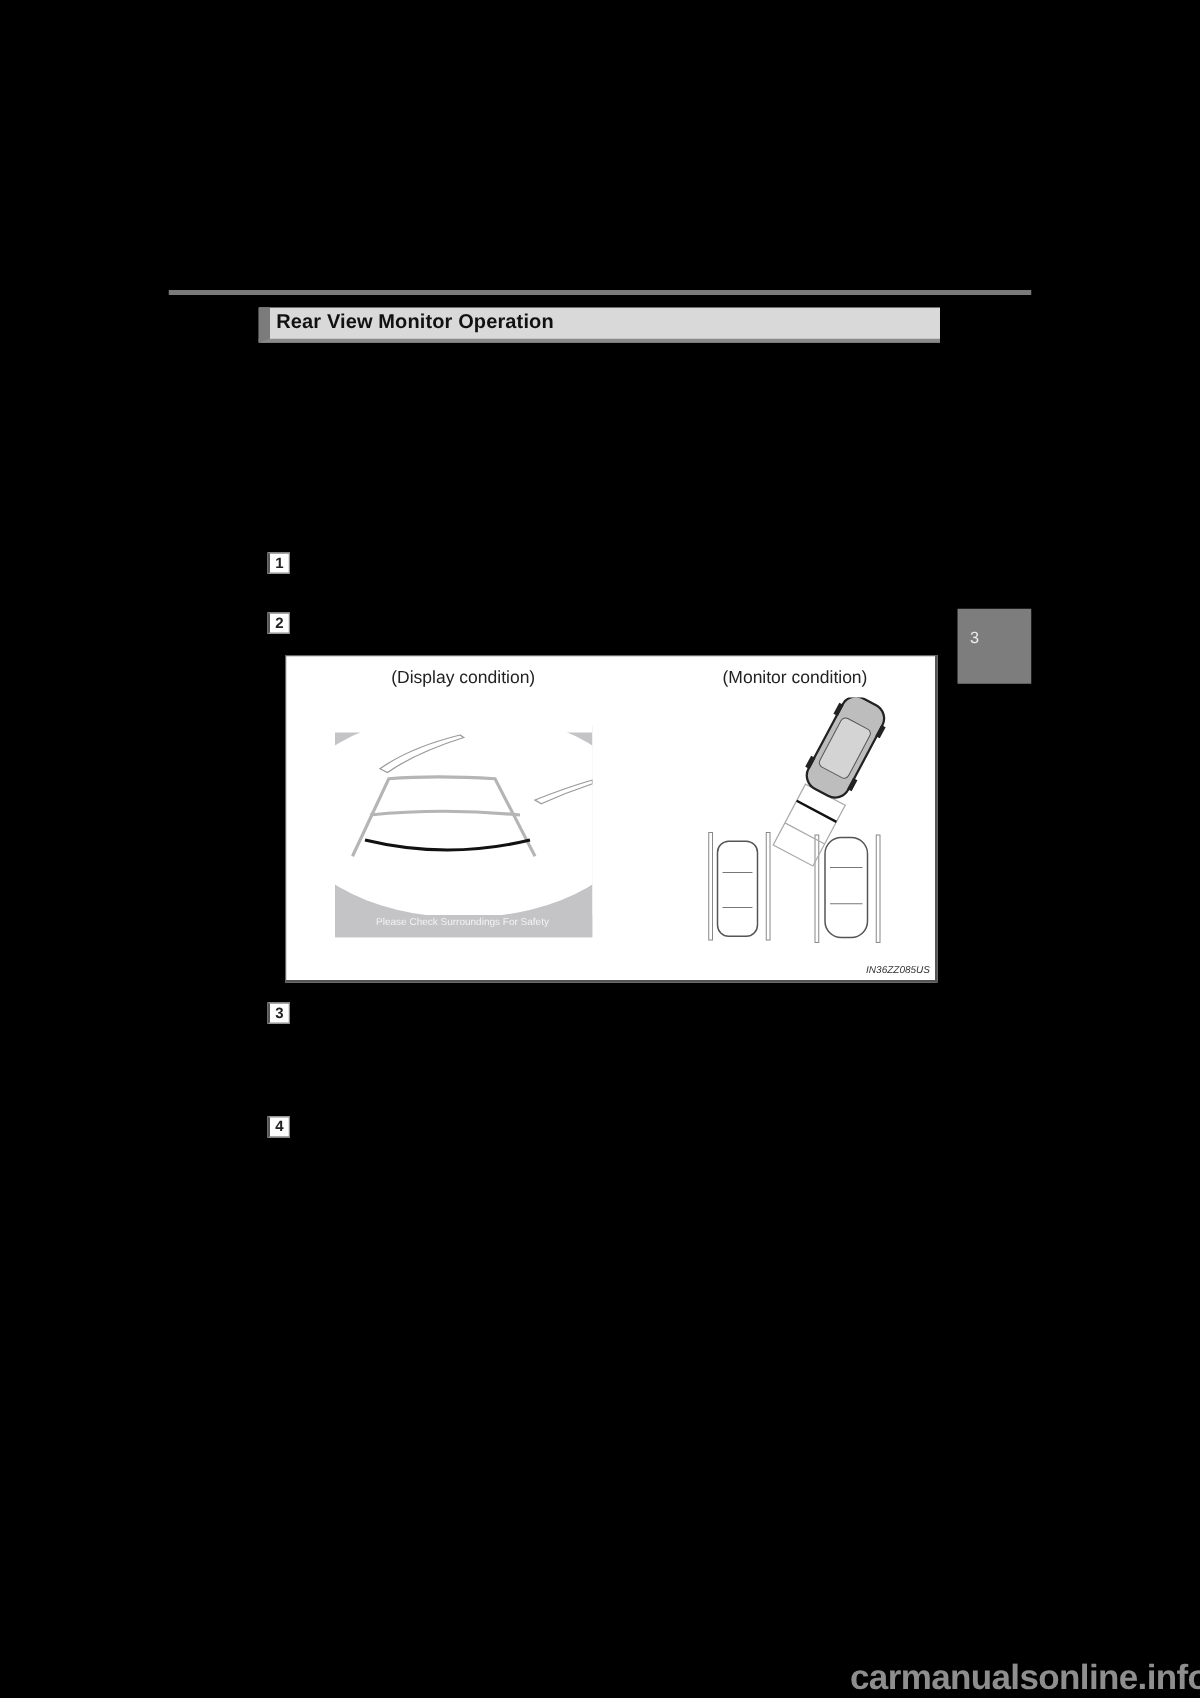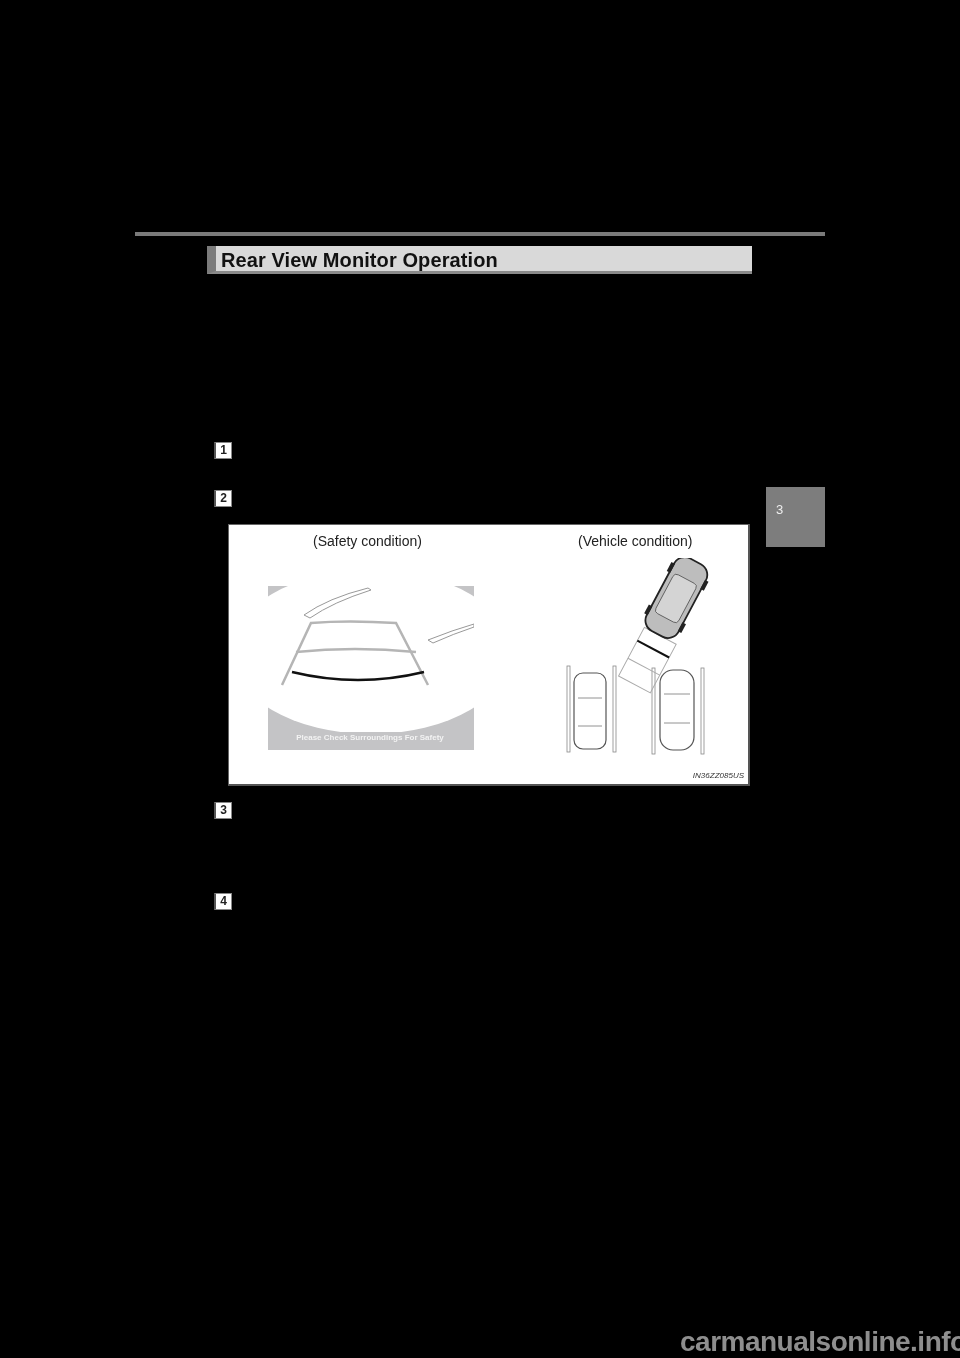--- a/index.html
+++ b/index.html
@@ -7,42 +7,42 @@
     width: 960px; height: 1358px; background: #000; position: relative; overflow: hidden;
     font-family: "Liberation Sans", sans-serif;
   }
   .rule { position: absolute; left: 135px; top: 232px; width: 690px; height: 4px; background: #7a7a7a; }
   .section-header {
     position: absolute; left: 207px; top: 246px; width: 545px; height: 28px;
     background: #d9d9d9; box-sizing: border-box;
     border-left: 9px solid #7b7b7b; border-bottom: 3px solid #8a8a8a;
   }
   .section-header span {
-    position: absolute; left: 5px; top: 3px; font-weight: bold; font-size: 20px; color: #111;
+    position: absolute; left: 5px; top: 3px; font-weight: bold; font-size: 16px; color: #111;
     letter-spacing: 0.1px;
   }
   .side-tab {
     position: absolute; left: 766px; top: 487px; width: 59px; height: 60px; background: #7d7d7d;
   }
   .side-tab span { position: absolute; left: 10px; top: 15px; color: #eee; font-size: 13px; }
   .step {
     position: absolute; left: 214px; width: 18px; height: 17px; box-sizing: border-box;
     background: #fff; border: 1px solid #888; border-left: 2px solid #555;
     font-weight: bold; font-size: 12px; color: #222; text-align: center; line-height: 15px;
   }
   .figure {
     position: absolute; left: 228px; top: 524px; width: 522px; height: 262px;
     background: #fff; border: 1px solid #666; box-sizing: border-box;
     border-right: 2px solid #555; border-bottom: 2px solid #555;
   }
   .fig-label { position: absolute; top: 8px; font-size: 14px; color: #222; }
   .fig-code { position: absolute; right: 4px; bottom: 4px; font-size: 8px; color: #333; font-style: italic; }
   .screen-caption {
     position: absolute; left: 268px; top: 733px; width: 204px; text-align: center;
-    font-size: 8px; font-weight: bold; color: #f3f3f3;
+    font-size: 8px; font-weight: normal; color: #f3f3f3;
   }
   .watermark {
     position: absolute; left: 680px; top: 1326px; font-size: 28px; color: #8e8e8e; font-weight: bold;
     letter-spacing: -0.5px;
   }
   svg { position: absolute; }
 </style>
 </head>
 <body>
 
@@ -55,22 +55,22 @@
 <div class="side-tab">
   <span>3</span>
 </div>
 
 <div class="step" style="top:442px">1</div>
 <div class="step" style="top:490px">2</div>
 <div class="step" style="top:802px">3</div>
 <div class="step" style="top:893px">4</div>
 
 <div class="figure">
-  <div class="fig-label" style="left:84px">(Safety condition)</div>
-  <div class="fig-label" style="left:349px">(Vehicle condition)</div>
+  <div class="fig-label" style="left:84px">(Display condition)</div>
+  <div class="fig-label" style="left:349px">(Monitor condition)</div>
   <div class="fig-code">IN36ZZ085US</div>
 </div>
 
 <svg style="left:268px;top:580px" width="206" height="170" viewBox="0 0 206 170">
   <rect x="0" y="0" width="206" height="170" fill="#c4c4c6"></rect>
   <ellipse cx="103" cy="72" rx="140" ry="82" fill="#fff"></ellipse>
   <rect x="0" y="0" width="206" height="6" fill="#fff"></rect>
   <rect x="0" y="152" width="206" height="18" fill="#c4c4c6"></rect>
 
   <path d="M36 35 Q 60 18 100 8 L 103 10 Q 65 22 42 38 Z" fill="none" stroke="#999" stroke-width="1"></path>

